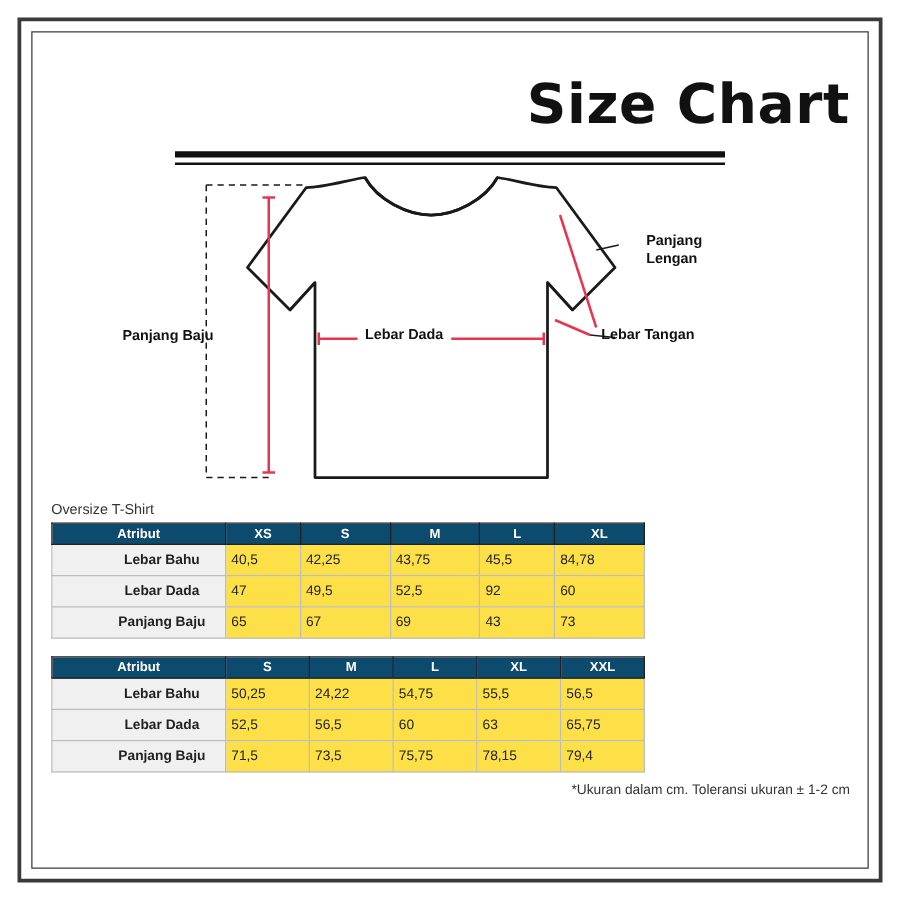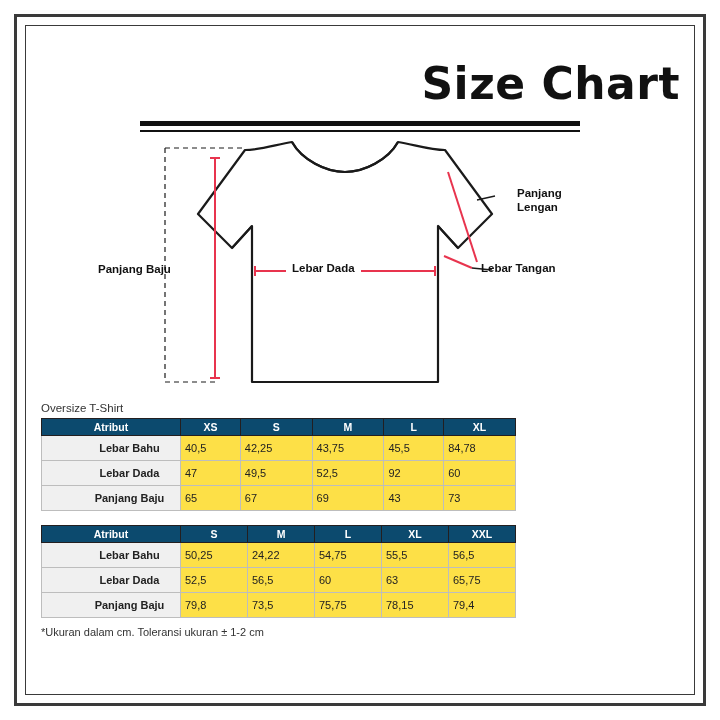--- a/index.html
+++ b/index.html
@@ -93,20 +93,21 @@
   td.attr{
     background:#f0f0f0;
     font-weight:bold;
     text-align:center;
     padding-left:41px;
   }
   .note{
     font-size:11px;
     color:#333;
     margin:8px 0 0 1px;
+    text-align:right;
   }
   .spacer{height:10px;}
 </style>
 </head>
 <body>
 
 <div class="page">
   <div class="frame-outer"></div>
   <div class="frame-inner"></div>
 
@@ -250,21 +251,21 @@
           <tr>
             <td class="attr">Lebar Dada</td>
             <td>52,5</td>
             <td>56,5</td>
             <td>60</td>
             <td>63</td>
             <td>65,75</td>
           </tr>
           <tr>
             <td class="attr">Panjang Baju</td>
-            <td>79,8</td>
+            <td>71,5</td>
             <td>73,5</td>
             <td>75,75</td>
             <td>78,15</td>
             <td>79,4</td>
           </tr>
         </tbody>
       </table>
     </div>
 
     <div class="note">*Ukuran dalam cm. Toleransi ukuran ± 1-2 cm</div>

